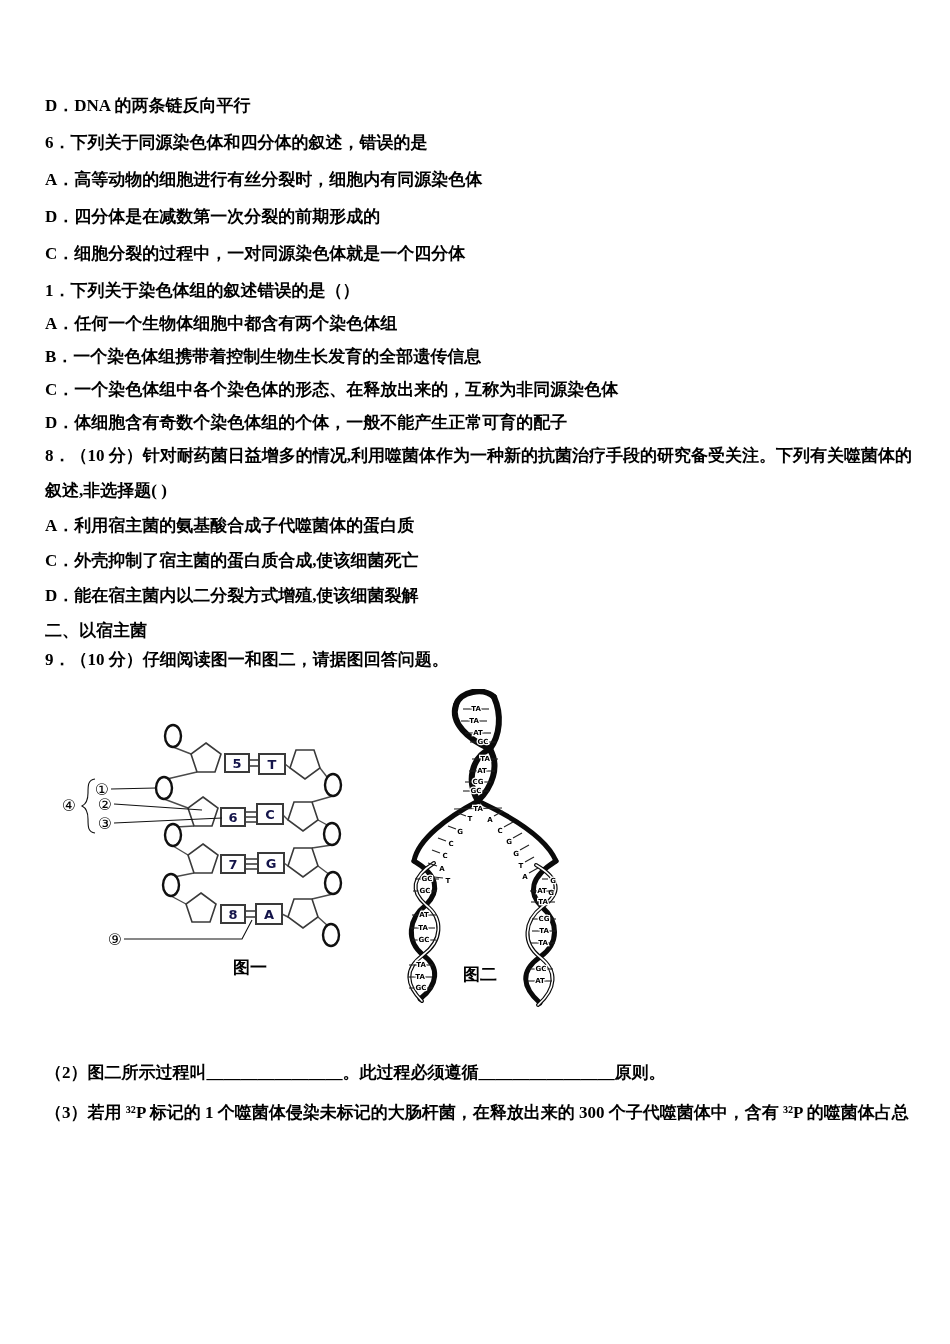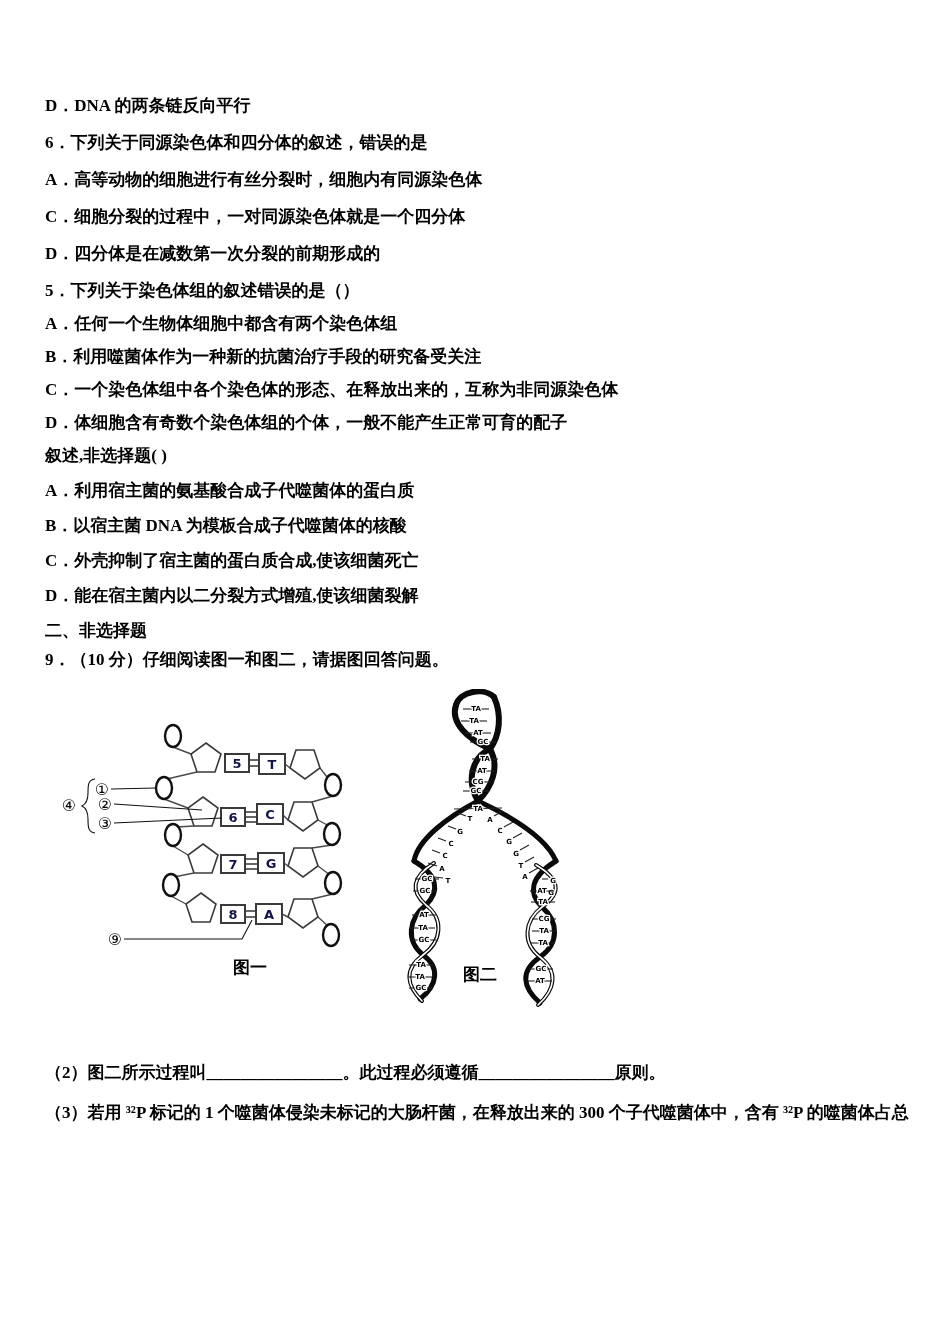--- a/index.html
+++ b/index.html
@@ -39,36 +39,36 @@
 </head>
 <body>
 
 <div class="page">
   <div class="content">
 
     <p class="g37">D．DNA 的两条链反向平行</p>
 
     <p class="g37">6．下列关于同源染色体和四分体的叙述，错误的是</p>
     <p class="g37">A．高等动物的细胞进行有丝分裂时，细胞内有同源染色体</p>
+    <p class="g37">D．四分体是在减数第一次分裂的前期形成的</p>
     <p class="g37">C．细胞分裂的过程中，一对同源染色体就是一个四分体</p>
-    <p class="g37">D．四分体是在减数第一次分裂的前期形成的</p>
-
-    <p class="g33">5．下列关于染色体组的叙述错误的是（）</p>
+
+    <p class="g33">1．下列关于染色体组的叙述错误的是（）</p>
     <p class="g33">A．任何一个生物体细胞中都含有两个染色体组</p>
-    <p class="g33">B．利用噬菌体作为一种新的抗菌治疗手段的研究备受关注</p>
+    <p class="g33">B．一个染色体组携带着控制生物生长发育的全部遗传信息</p>
     <p class="g33">C．一个染色体组中各个染色体的形态、在释放出来的，互称为非同源染色体</p>
     <p class="g33">D．体细胞含有奇数个染色体组的个体，一般不能产生正常可育的配子</p>
 
+    <p class="g35">8．（10 分）针对耐药菌日益增多的情况,利用噬菌体作为一种新的抗菌治疗手段的研究备受关注。下列有关噬菌体的</p>
     <p class="g35">叙述,非选择题( )</p>
     <p class="g35">A．利用宿主菌的氨基酸合成子代噬菌体的蛋白质</p>
-    <p class="g35">B．以宿主菌 DNA 为模板合成子代噬菌体的核酸</p>
     <p class="g35">C．外壳抑制了宿主菌的蛋白质合成,使该细菌死亡</p>
     <p class="g35">D．能在宿主菌内以二分裂方式增殖,使该细菌裂解</p>
 
-    <p class="g29">二、非选择题</p>
+    <p class="g29">二、以宿主菌</p>
     <p>9．（10 分）仔细阅读图一和图二，请据图回答问题。</p>
 
     <div class="figures">
 
       <svg class="fig1" width="340" height="300" viewBox="0 0 340 300">
         <g>
           <line class="bb" x1="118" y1="58" x2="136" y2="65"></line>
           <line class="bb" x1="142" y1="83" x2="112" y2="90"></line>
           <line class="bb" x1="109" y1="110" x2="133" y2="119"></line>
           <line class="bb" x1="139" y1="137" x2="121" y2="138"></line>

